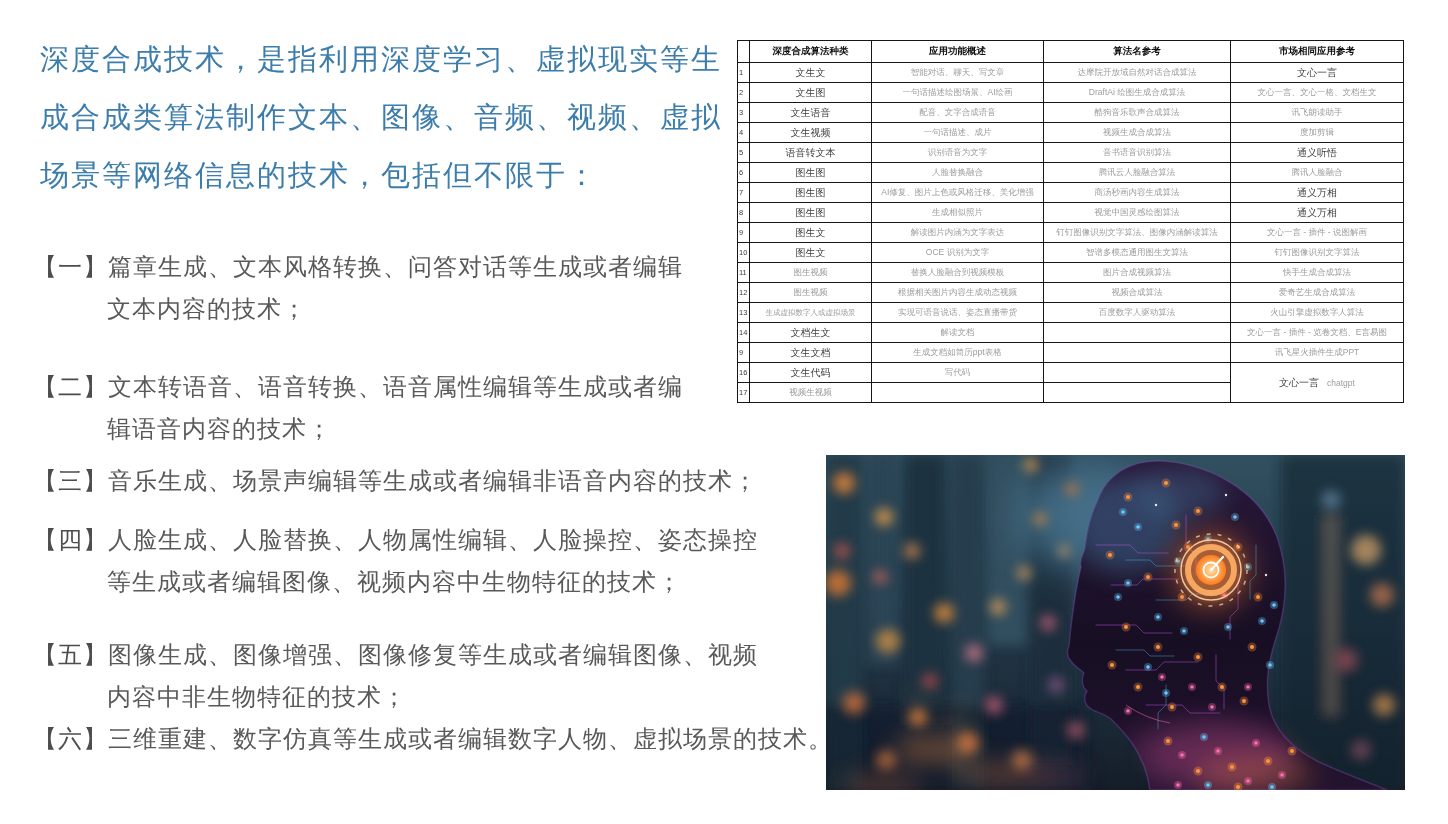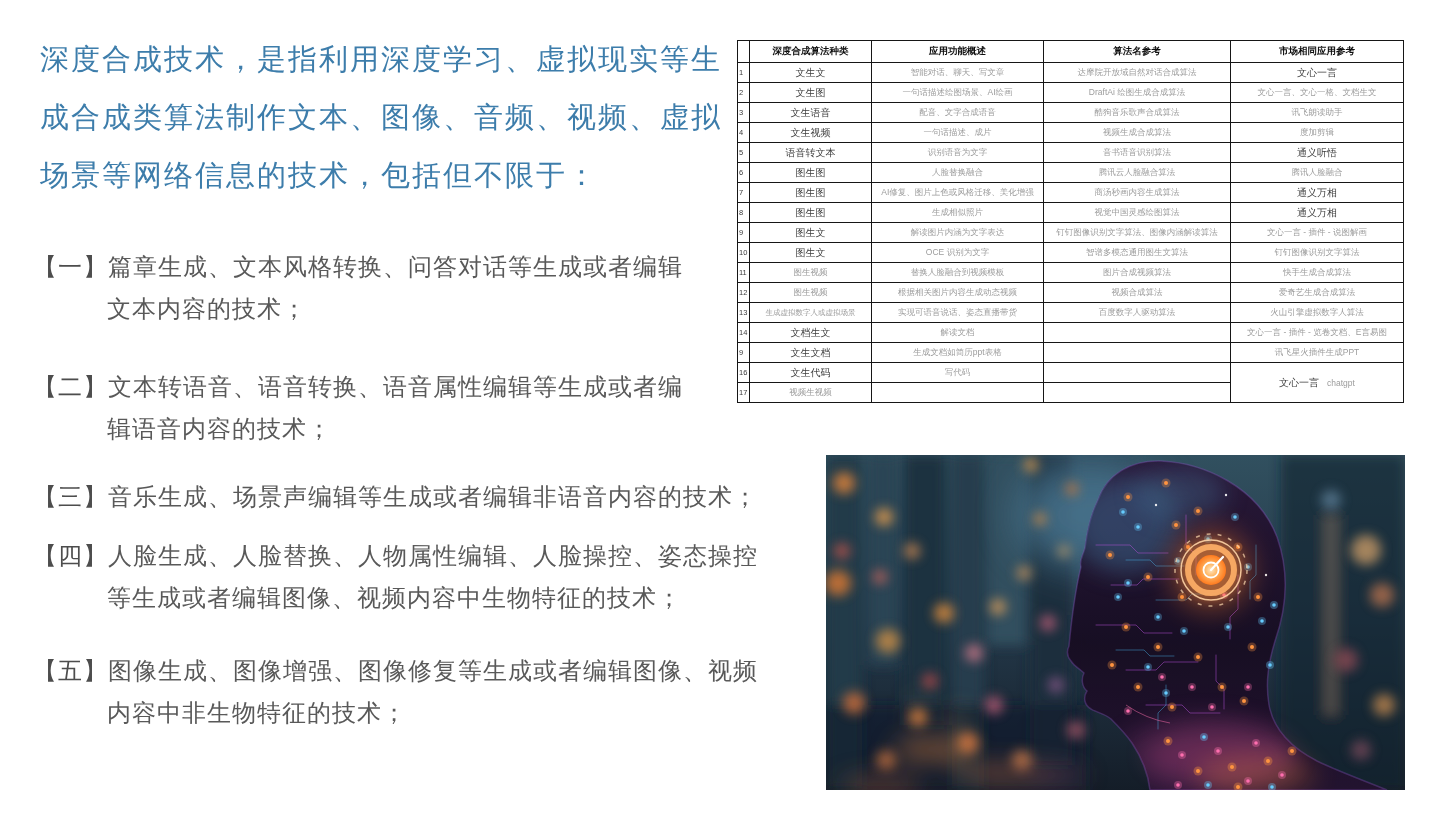--- a/index.html
+++ b/index.html
@@ -12,21 +12,21 @@
          font-size:29px;line-height:2.0;letter-spacing:2px;
          color:#3d7dab;white-space:pre-wrap;}
 
   
   .list{position:absolute;left:33px;top:246px;width:800px;}
   .list-item{font-size:24px;line-height:42px;color:#595959;letter-spacing:1px;
              padding-left:74px;text-indent:-74px;}
   .list-item .txt{white-space:pre-wrap;}
   .list-item .marker{color:#4d4d4d;}
   .list-item:nth-child(1){margin-bottom:36px;}
-  .list-item:nth-child(2){margin-bottom:26px;}
+  .list-item:nth-child(2){margin-bottom:10px;}
   .list-item:nth-child(3){margin-bottom:17px;}
   .list-item:nth-child(4){margin-bottom:31px;}
   .list-item:nth-child(5){}
 
   
   table.tbl{position:absolute;left:737px;top:40px;width:666px;
             border-collapse:collapse;table-layout:fixed;background:#fff;}
   .tbl th,.tbl td{border:1px solid #161616;padding:0 2px;text-align:center;
                   overflow:hidden;white-space:nowrap;}
   .tbl thead th{height:21px;font-size:9.5px;font-weight:bold;color:#0d0d0d;}
@@ -55,20 +55,21 @@
   <div class="list" id="list">
       <div class="list-item"><span class="marker">【一】</span><span class="txt">篇章生成、文本风格转换、问答对话等生成或者编辑
 文本内容的技术；</span></div>
       <div class="list-item"><span class="marker">【二】</span><span class="txt">文本转语音、语音转换、语音属性编辑等生成或者编
 辑语音内容的技术；</span></div>
       <div class="list-item"><span class="marker">【三】</span><span class="txt">音乐生成、场景声编辑等生成或者编辑非语音内容的技术；</span></div>
       <div class="list-item"><span class="marker">【四】</span><span class="txt">人脸生成、人脸替换、人物属性编辑、人脸操控、姿态操控
 等生成或者编辑图像、视频内容中生物特征的技术；</span></div>
       <div class="list-item"><span class="marker">【五】</span><span class="txt">图像生成、图像增强、图像修复等生成或者编辑图像、视频
 内容中非生物特征的技术；</span></div>
+      <div class="list-item"><span class="marker">【六】</span><span class="txt">三维重建、数字仿真等生成或者编辑数字人物、虚拟场景的技术。</span></div>
     </div>
 
   <table class="tbl">
     <colgroup>
       <col style="width:12px">
         <col style="width:122px">
         <col style="width:172px">
       <col style="width:187px">
         <col style="width:173px">
     </colgroup>

